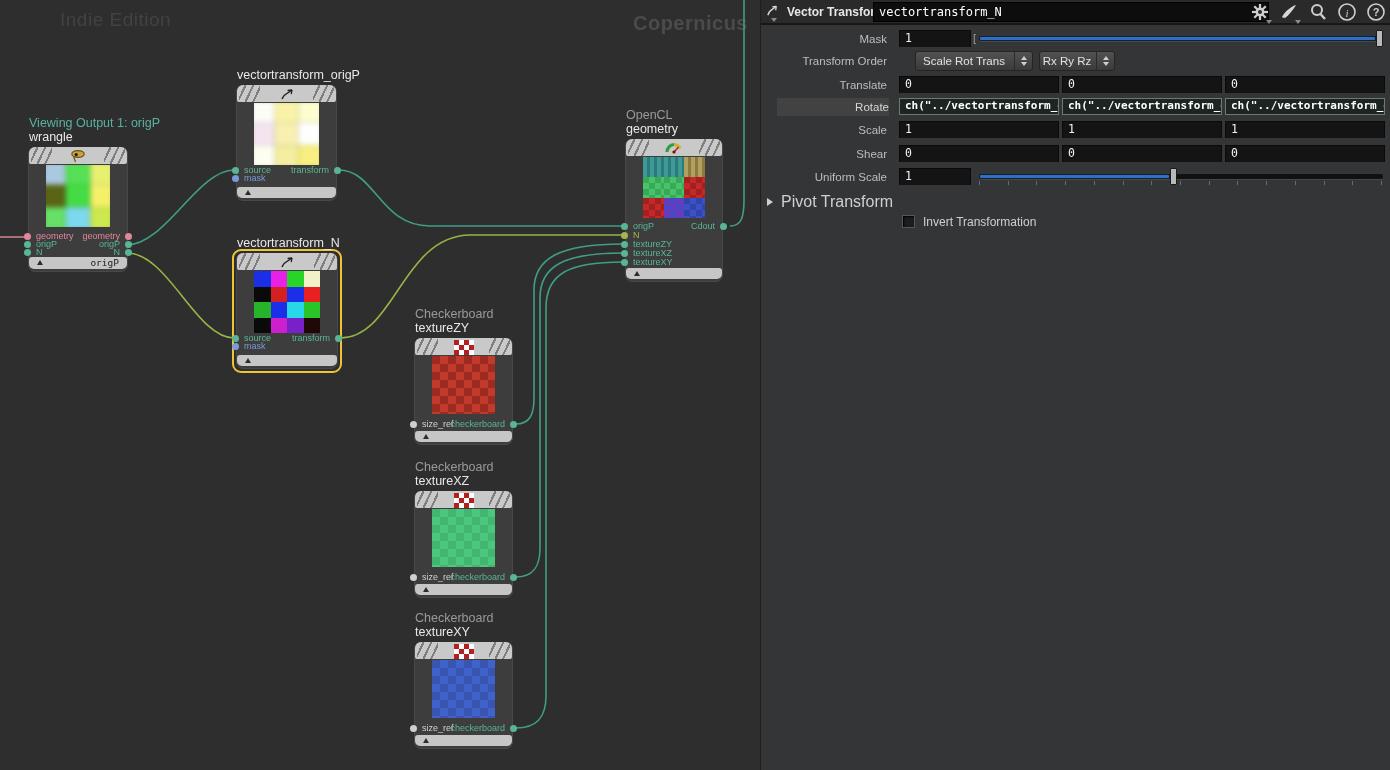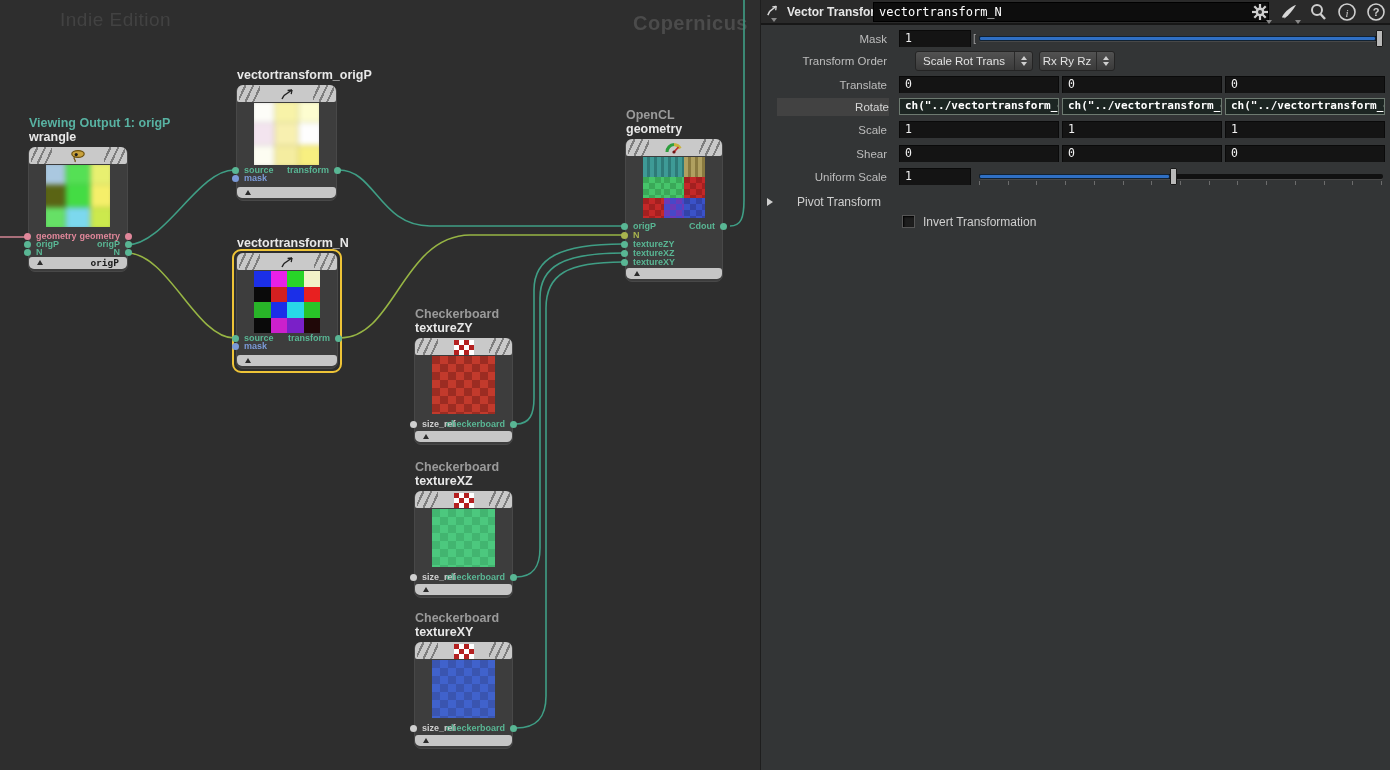--- a/index.html
+++ b/index.html
@@ -7,21 +7,21 @@
   #canvas {
     position:relative; width:1390px; height:770px; overflow:hidden;
     font-family:"Liberation Sans", sans-serif; background:#2e2e2e;
   }
   
   #network { position:absolute; left:0; top:0; width:760px; height:770px; background:#2e2e2e; }
   .watermark { position:absolute; color:#454545; font-size:20px; font-weight:bold; letter-spacing:.5px; }
   #wm-indie { left:60px; top:9px; font-weight:normal; font-size:19px; color:#424242;}
   #wm-cop  { right:12px; top:12px; color:#4b4b4b; }
   #wires { position:absolute; left:0; top:0; width:760px; height:770px; }
-  .node { position:absolute;font-weight:bold; }
+  .node { position:absolute; }
   .node-body { position:absolute; left:0; top:0; width:100%; background:#3d3d3d; border:1px solid #484848; border-radius:7px; }
   .sel-ring { position:absolute; left:-4px; top:-4px; right:-4px; bottom:-4px; border:2px solid var(--selection-yellow); border-radius:9px; pointer-events:none; }
   .node-labels { position:absolute; left:1px; line-height:14px; white-space:nowrap; font-size:12.5px; }
   .nl-ctx { color:#9a9a9a; }
   .nl-name { color:#e8e8e8; }
   .nl-view { color:#58b2a2; }
   .node-head { position:absolute; left:1px; right:1px; top:0; height:17px; background:#c9c9c9; border-radius:6px 6px 2px 2px; overflow:hidden; }
   .hatch { position:absolute; top:0; bottom:0; width:21px;
     background:repeating-linear-gradient(115deg, rgba(0,0,0,0) 0 5px, #7e7e7e 5px 7px); }
   .hatch.l { left:2px; } .hatch.r { right:2px; }
@@ -64,21 +64,21 @@
   .sl-bracket { position:absolute; left:-6px; top:2px; color:#9a9a9a; font-size:11px; }
   .sl-ticks { position:absolute; left:0; right:0; top:13px; height:5px; }
   .tick { position:absolute; top:0; width:1px; height:4px; background:#6c6c6c; }
   .combo { position:absolute; height:20px; background:linear-gradient(#525252,#3a3a3a); border:1px solid #242424; border-radius:3px; color:#e2e2e2; font-size:11.5px;margin-left:16px; }
   .combo-text { position:absolute; left:0; right:20px; top:0; line-height:19px; text-align:center; white-space:nowrap; }
   .combo-spin { position:absolute; right:0; top:0; width:18px; height:100%; border-left:1px solid #2a2a2a; }
   .spin-up, .spin-dn { position:absolute; left:6px; width:0; height:0; border-left:3.5px solid transparent; border-right:3.5px solid transparent; }
   .spin-up { top:4px; border-bottom:4px solid #cfcfcf; }
   .spin-dn { bottom:4px; border-top:4px solid #cfcfcf; }
   .grp-tri { position:absolute; left:6px; top:5px; width:0; height:0; border-top:4px solid transparent; border-bottom:4px solid transparent; border-left:6px solid #cfcfcf; }
-  .grp-label { position:absolute; left:36px; line-height:18px; font-size:12px; color:#cfcfcf; }
+  .grp-label { position:absolute; left:20px; line-height:18px; font-size:16px; color:#cfcfcf; }
   .chk { position:absolute; left:141px; top:2px; width:13px; height:13px; background:#1d1d1d; border:1px solid #565656; box-shadow:inset 1px 1px 2px #000; }
   .chk-label { position:absolute; left:162px; line-height:18px; font-size:12px; color:#cfcfcf; }
 </style>
 </head>
 <body>
 
 <div id="canvas" style="--accent-blue: #2f6fc4; --axis-red: #c54334; --axis-green: #3f9c38; --axis-blue: #5a50d0; --selection-yellow: #eec437; --port-teal: #59b694; --port-pink: #e0879a; --port-blue: #7b9ad8; --port-olive: #a8b44e; --wire-teal: #3f9e85; --wire-olive: #97b544; --wire-pink: #c9808e; --expr-bg: #1c2522;">
 
   <div id="network">
     <div class="watermark" id="wm-indie">Indie Edition</div>

